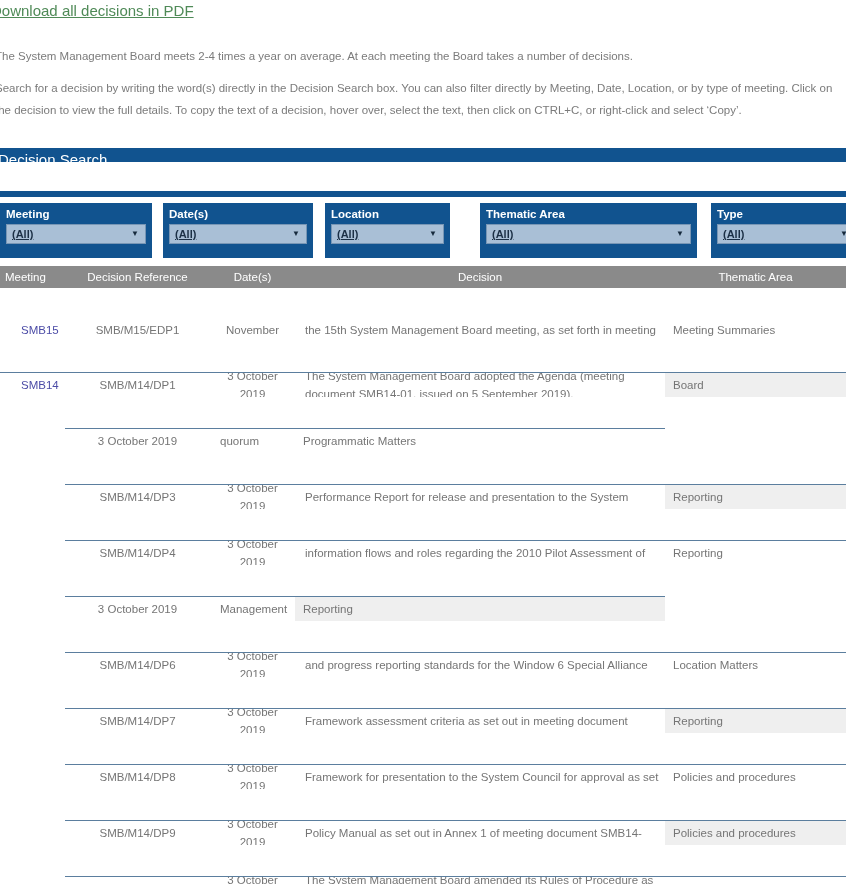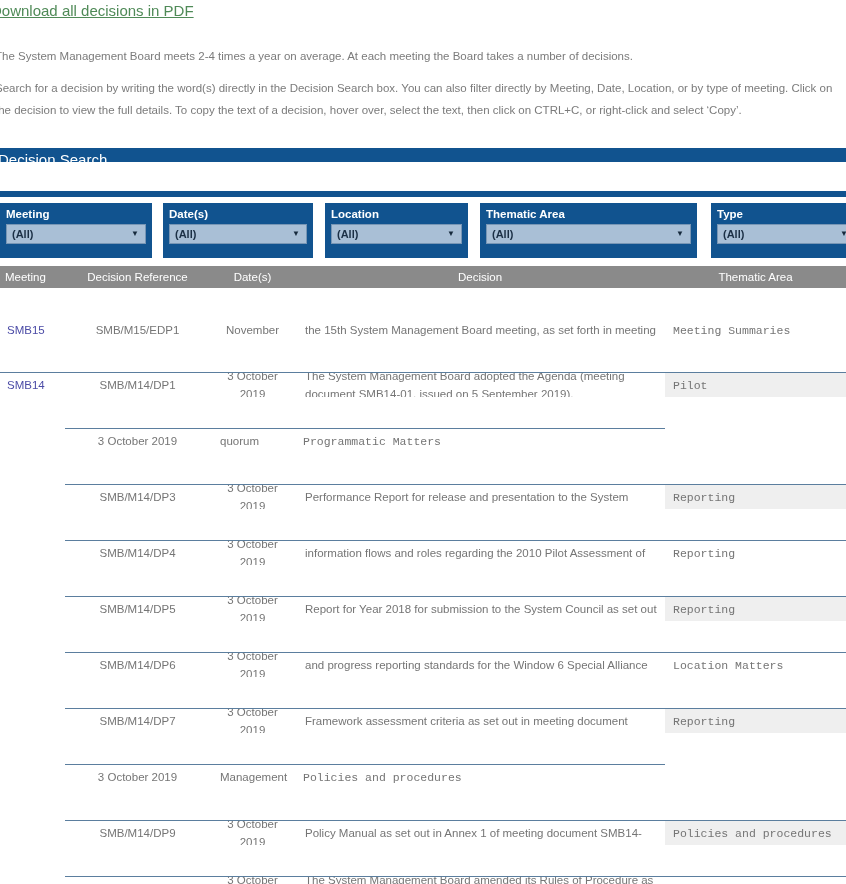--- a/index.html
+++ b/index.html
@@ -25,46 +25,46 @@
 
   .ds-bar{position:absolute;left:0;top:148px;width:846px;height:14px;background:var(--blue);}
   .ds-bar span{display:block;margin-left:-2px;color:#fff;font-size:15px;line-height:23px;}
   .search-area{position:absolute;left:0;top:171px;width:846px;height:20px;background:#fff;}
   .blue-strip{position:absolute;left:0;top:191px;width:846px;height:6px;background:var(--blue);}
 
   .filters{position:absolute;left:0;top:203px;width:846px;height:55px;}
   .filter{position:absolute;top:0;height:55px;background:var(--blue);}
   .filter:nth-child(1){left:0;width:152px;}
   .filter:nth-child(2){left:163px;width:150px;}
-  .filter:nth-child(3){left:325px;width:143px;}
+  .filter:nth-child(3){left:325px;width:125px;}
   .filter:nth-child(4){left:480px;width:217px;}
   .filter:nth-child(5){left:711px;width:150px;}
   .filter-label{color:#fff;font-size:11.5px;font-weight:600;padding:4px 0 0 6px;line-height:14px;}
   .filter-dd{position:relative;margin:3px 6px 0 6px;height:20px;background:var(--dd-bg);border:1px solid var(--dd-border);display:flex;align-items:center;cursor:pointer;}
-  .dd-val{flex:1;color:#1B2F45;font-size:11px;font-weight:600;padding-left:5px;}
+  .dd-val{flex:1;color:#1B2F45;font-size:11px;font-weight:600;padding-left:5px;text-decoration:underline;}
   .dd-arrow{color:#16293C;font-size:8px;padding-right:6px;line-height:1;}
 
   .thead{position:absolute;left:0;top:266px;width:846px;height:22px;background:var(--hdr-gray);display:grid;grid-template-columns:65px 145px 85px 370px 181px;}
   .thead .hcell{color:#fff;font-size:11.5px;display:flex;align-items:center;justify-content:center;white-space:nowrap;overflow:hidden;}
   .thead .hcell:first-child{justify-content:flex-start;padding-left:5px;}
 
   .tbody{position:absolute;left:0;top:288px;width:846px;}
   .row{display:grid;grid-template-columns:65px 145px 85px 370px 181px;height:56px;cursor:pointer;}
   .row:first-child{height:53px;}
   .cell{display:flex;align-items:center;font-size:11.5px;color:var(--txt);overflow:hidden;margin-top:31px;}
   .row.line-full .cell{border-top:1px solid var(--line);}
   .row.line-part .cell{border-top:1px solid var(--line);}
   .row.line-part .c-meeting{border-top:none;}
-  .c-meeting{padding-left:7px;}
+  .c-meeting{padding-left:21px;}
   .c-meeting a{color:var(--meeting-link);text-decoration:none;cursor:pointer;}
   .c-ref{justify-content:center;}
   .c-date{justify-content:center;text-align:center;line-height:18px;padding:0 8px;}
   .c-dec{padding:0 4px 0 10px;line-height:18px;justify-content:center;}
   .c-dec .clamp{display:-webkit-box;-webkit-line-clamp:3;-webkit-box-orient:vertical;overflow:hidden;}
-  .c-them{padding-left:8px;font-family:Liberation Mono, monospace;}
+  .c-them{padding-left:8px;}
   .row.banded .c-them{background:var(--band);}
 </style>
 </head>
 <body>
 
 <div class="page">
 
   <a class="download-link">Download all decisions in PDF</a>
 
   <p class="intro intro1">The System Management Board meets 2-4 times a year on average. At each meeting the Board takes a number of decisions.</p>
@@ -143,21 +143,21 @@
 
   <div class="row banded line-full">
     <div class="cell c-meeting">
           <a>SMB14</a>
         </div>
     <div class="cell c-ref">SMB/M14/DP1</div>
     <div class="cell c-date">3 October 2019</div>
     <div class="cell c-dec">
           <span class="clamp">The System Management Board adopted the Agenda (meeting document SMB14-01, issued on 5 September 2019).</span>
         </div>
-    <div class="cell c-them">Pilot</div>
+    <div class="cell c-them">Board</div>
   </div>
 
   <div class="row line-part">
     <div class="cell c-meeting">
           <a></a>
         </div>
     <div class="cell c-date">3 October 2019</div>
     <div class="cell c-dec">
           <span class="clamp">With a quorum present, and taking into account declared conflicts of interest, the System Management Board delegated decision-making on SMB14 agenda item 6 to the three indepen..</span>
         </div>
@@ -185,21 +185,20 @@
     <div class="cell c-dec">
           <span class="clamp">The System Management Board endorsed a clarification on the information flows and roles regarding the 2010 Pilot Assessment of the 2019-2021 Program Performance Standard..</span>
         </div>
     <div class="cell c-them">Reporting</div>
   </div>
 
   <div class="row banded line-part">
     <div class="cell c-meeting">
           <a></a>
         </div>
-    <div class="cell c-ref">SMB/M14/DP5</div>
     <div class="cell c-date">3 October 2019</div>
     <div class="cell c-dec">
           <span class="clamp">The System Management Board endorsed the CGIAR Financial Report for Year 2018 for submission to the System Council as set out in meeting document SMB14-06a.</span>
         </div>
     <div class="cell c-them">Reporting</div>
   </div>
 
   <div class="row line-part">
     <div class="cell c-meeting">
           <a></a>
@@ -221,20 +220,21 @@
     <div class="cell c-dec">
           <span class="clamp">The System Management Board endorsed the Financial Management Framework assessment criteria as set out in meeting document SMB14-06c.</span>
         </div>
     <div class="cell c-them">Reporting</div>
   </div>
 
   <div class="row line-part">
     <div class="cell c-meeting">
           <a></a>
         </div>
+    <div class="cell c-ref">SMB/M14/DP8</div>
     <div class="cell c-date">3 October 2019</div>
     <div class="cell c-dec">
           <span class="clamp">The System Management Board endorsed the CGIAR Ethics Framework for presentation to the System Council for approval as set out in meeting document SMB14-06d.</span>
         </div>
     <div class="cell c-them">Policies and procedures</div>
   </div>
 
   <div class="row banded line-part">
     <div class="cell c-meeting">
           <a></a>

